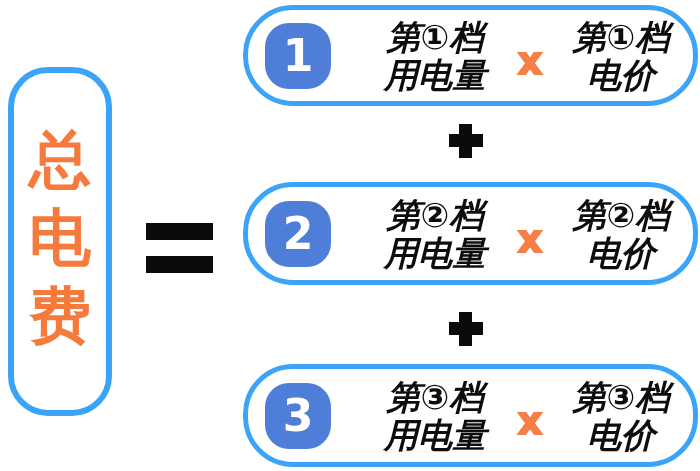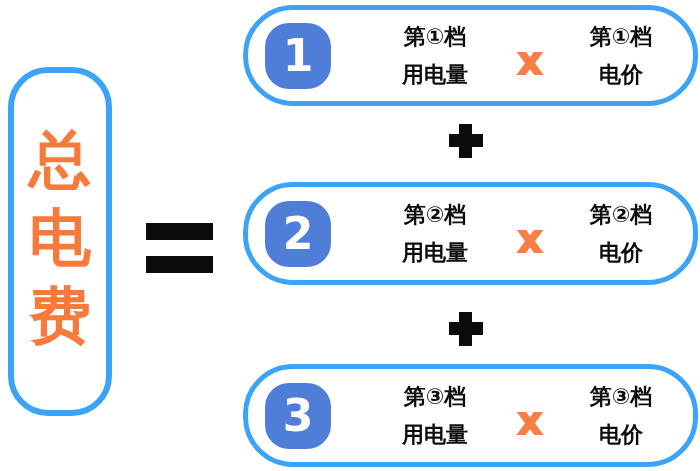--- a/index.html
+++ b/index.html
@@ -70,26 +70,27 @@
     color: #ffffff;
     font-size: 44px;
     font-weight: bold;
     display: flex;
     align-items: center;
     justify-content: center;
     flex: none;
   }
 
   .label {
-    font-size: 22px;
+    font-size: 34px;
     font-weight: bold;
     color: #0d0d0d;
     line-height: 38px;
     text-align: center;
     white-space: nowrap;
+    font-style: italic;
   }
   .usage { margin-left: 48px; width: 112px; }
   .price { margin-left: 12px; width: 112px; }
 
   .mult {
     margin-left: 16px;
     width: 46px;
     text-align: center;
     font-size: 38px;
     font-weight: bold;

